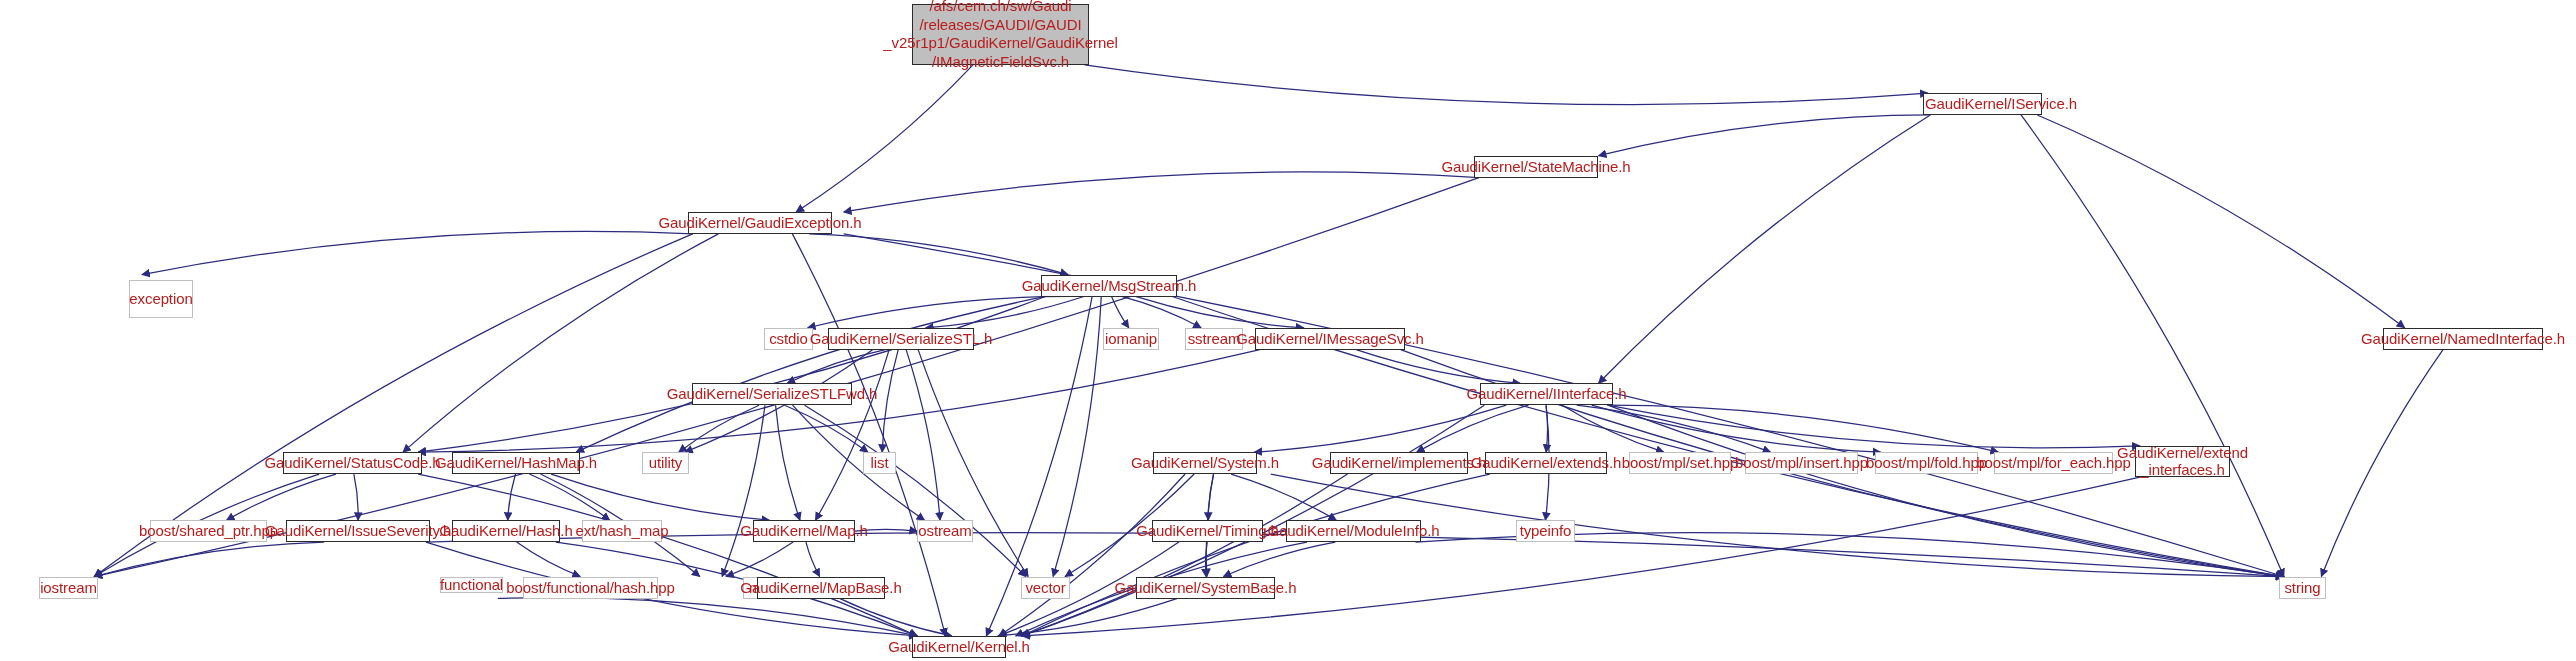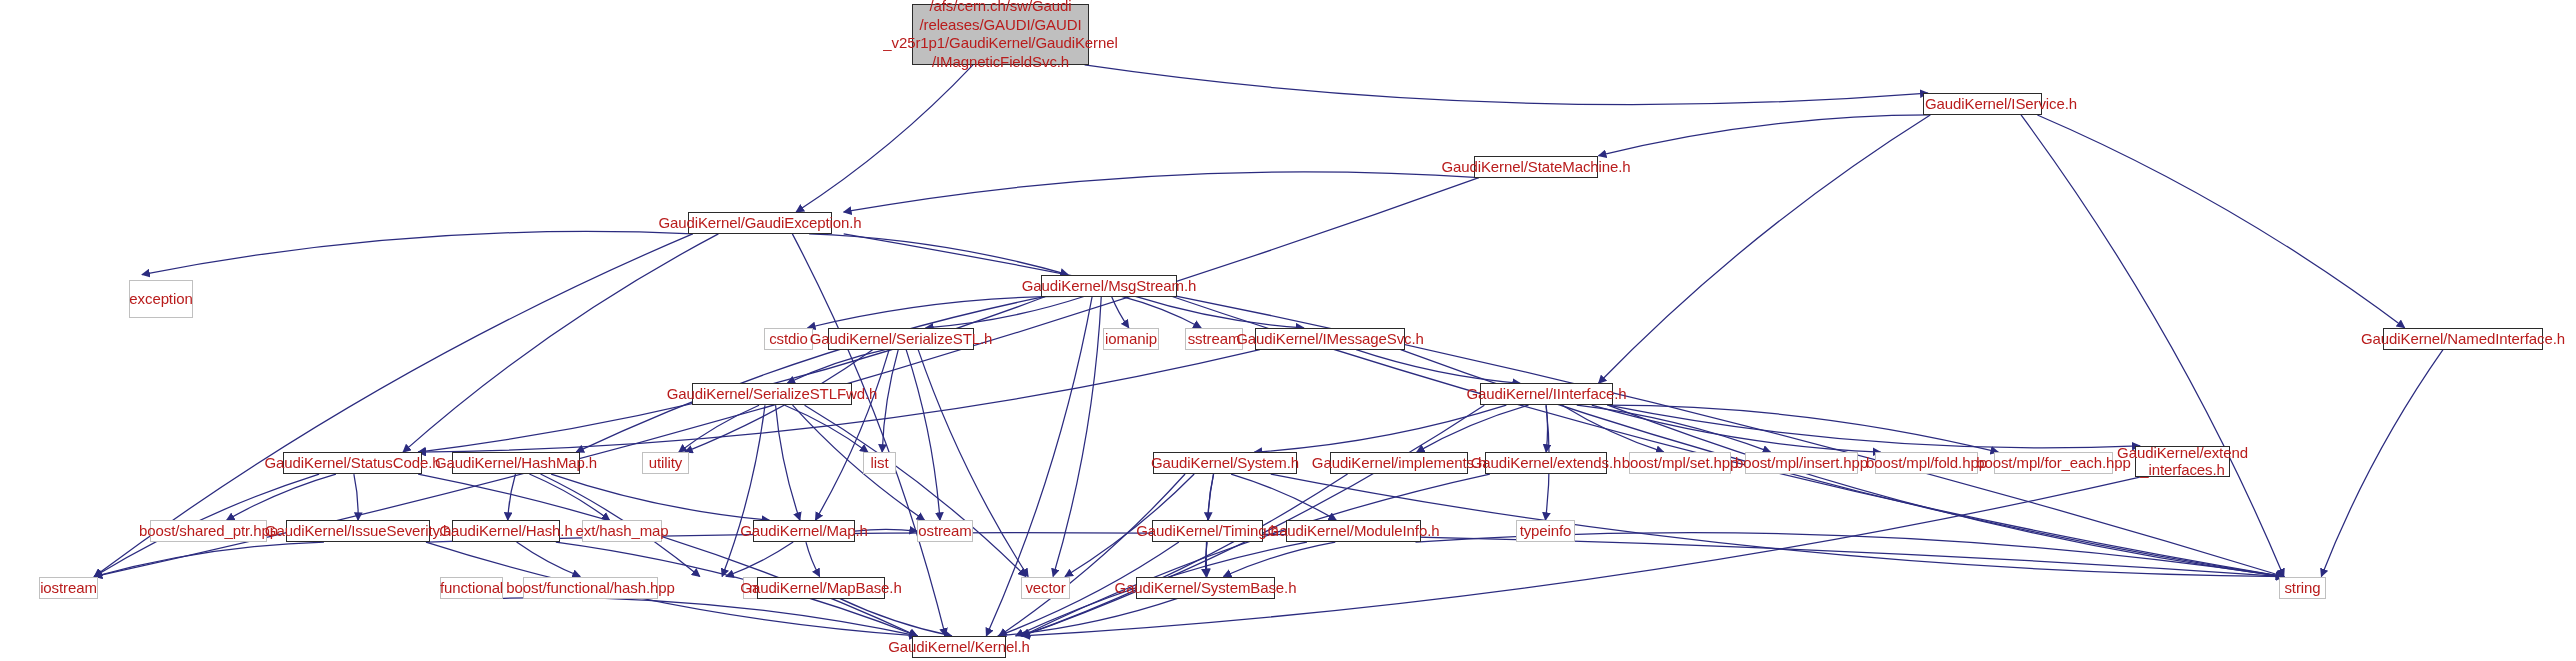--- a/index.html
+++ b/index.html
@@ -170,40 +170,40 @@
       <div class="node header" style="left: 828px; top: 328px; width: 146px; height: 22px;">GaudiKernel/SerializeSTL.h</div>
       <div class="node system" style="left: 1103px; top: 328px; width: 56px; height: 22px;">iomanip</div>
       <div class="node system" style="left: 1185px; top: 328px; width: 58px; height: 22px;">sstream</div>
       <div class="node header" style="left: 1255px; top: 328px; width: 150px; height: 22px;">GaudiKernel/IMessageSvc.h</div>
       <div class="node header" style="left: 692px; top: 383px; width: 160px; height: 22px;">GaudiKernel/SerializeSTLFwd.h</div>
       <div class="node header" style="left: 1480px; top: 383px; width: 133px; height: 22px;">GaudiKernel/IInterface.h</div>
       <div class="node header" style="left: 283px; top: 452px; width: 139px; height: 22px;">GaudiKernel/StatusCode.h</div>
       <div class="node header" style="left: 452px; top: 452px; width: 128px; height: 22px;">GaudiKernel/HashMap.h</div>
       <div class="node system" style="left: 642px; top: 452px; width: 47px; height: 22px;">utility</div>
       <div class="node system" style="left: 863px; top: 452px; width: 33px; height: 22px;">list</div>
-      <div class="node header" style="left: 1153px; top: 452px; width: 144px; height: 22px;">GaudiKernel/System.h</div>
+      <div class="node header" style="left: 1153px; top: 452px; width: 104px; height: 22px;">GaudiKernel/System.h</div>
       <div class="node header" style="left: 1330px; top: 452px; width: 138px; height: 22px;">GaudiKernel/implements.h</div>
       <div class="node header" style="left: 1485px; top: 452px; width: 122px; height: 22px;">GaudiKernel/extends.h</div>
       <div class="node system" style="left: 1629px; top: 452px; width: 102px; height: 22px;">boost/mpl/set.hpp</div>
       <div class="node system" style="left: 1745px; top: 452px; width: 113px; height: 22px;">boost/mpl/insert.hpp</div>
       <div class="node system" style="left: 1875px; top: 452px; width: 103px; height: 22px;">boost/mpl/fold.hpp</div>
       <div class="node system" style="left: 1994px; top: 452px; width: 119px; height: 22px;">boost/mpl/for_each.hpp</div>
       <div class="node header" style="left: 2135px; top: 446px; width: 95px; height: 31px;">GaudiKernel/extend
 _interfaces.h</div>
       <div class="node system" style="left: 150px; top: 520px; width: 117px; height: 22px;">boost/shared_ptr.hpp</div>
       <div class="node header" style="left: 286px; top: 520px; width: 144px; height: 22px;">GaudiKernel/IssueSeverity.h</div>
       <div class="node header" style="left: 452px; top: 520px; width: 108px; height: 22px;">GaudiKernel/Hash.h</div>
       <div class="node system" style="left: 582px; top: 520px; width: 80px; height: 22px; text-align: center;">ext/hash_map</div>
       <div class="node header" style="left: 753px; top: 520px; width: 102px; height: 22px;">GaudiKernel/Map.h</div>
       <div class="node system" style="left: 917px; top: 520px; width: 56px; height: 22px;">ostream</div>
       <div class="node header" style="left: 1152px; top: 520px; width: 111px; height: 22px;">GaudiKernel/Timing.h</div>
       <div class="node header" style="left: 1286px; top: 520px; width: 135px; height: 22px;">GaudiKernel/ModuleInfo.h</div>
       <div class="node system" style="left: 1516px; top: 520px; width: 59px; height: 22px;">typeinfo</div>
       <div class="node system" style="left: 39px; top: 577px; width: 59px; height: 22px;">iostream</div>
-      <div class="node system" style="left: 440px; top: 577px; width: 63px; height: 22px;">functional</div>
+      <div class="node system" style="left: 440px; top: 577px; width: 63px; height: 16px;">functional</div>
       <div class="node system" style="left: 523px; top: 577px; width: 135px; height: 22px;">boost/functional/hash.hpp</div>
       <div class="node system" style="left: 695px; top: 577px; width: 41px; height: 22px; margin-left: 48px;">map</div>
       <div class="node header" style="left: 757px; top: 577px; width: 128px; height: 22px;">GaudiKernel/MapBase.h</div>
       <div class="node system" style="left: 1021px; top: 577px; width: 49px; height: 22px;">vector</div>
       <div class="node header" style="left: 1136px; top: 577px; width: 139px; height: 22px;">GaudiKernel/SystemBase.h</div>
       <div class="node system" style="left: 2279px; top: 577px; width: 47px; height: 22px;">string</div>
       <div class="node header" style="left: 912px; top: 636px; width: 94px; height: 22px;">GaudiKernel/Kernel.h</div>
     </div>
 </div>
 

